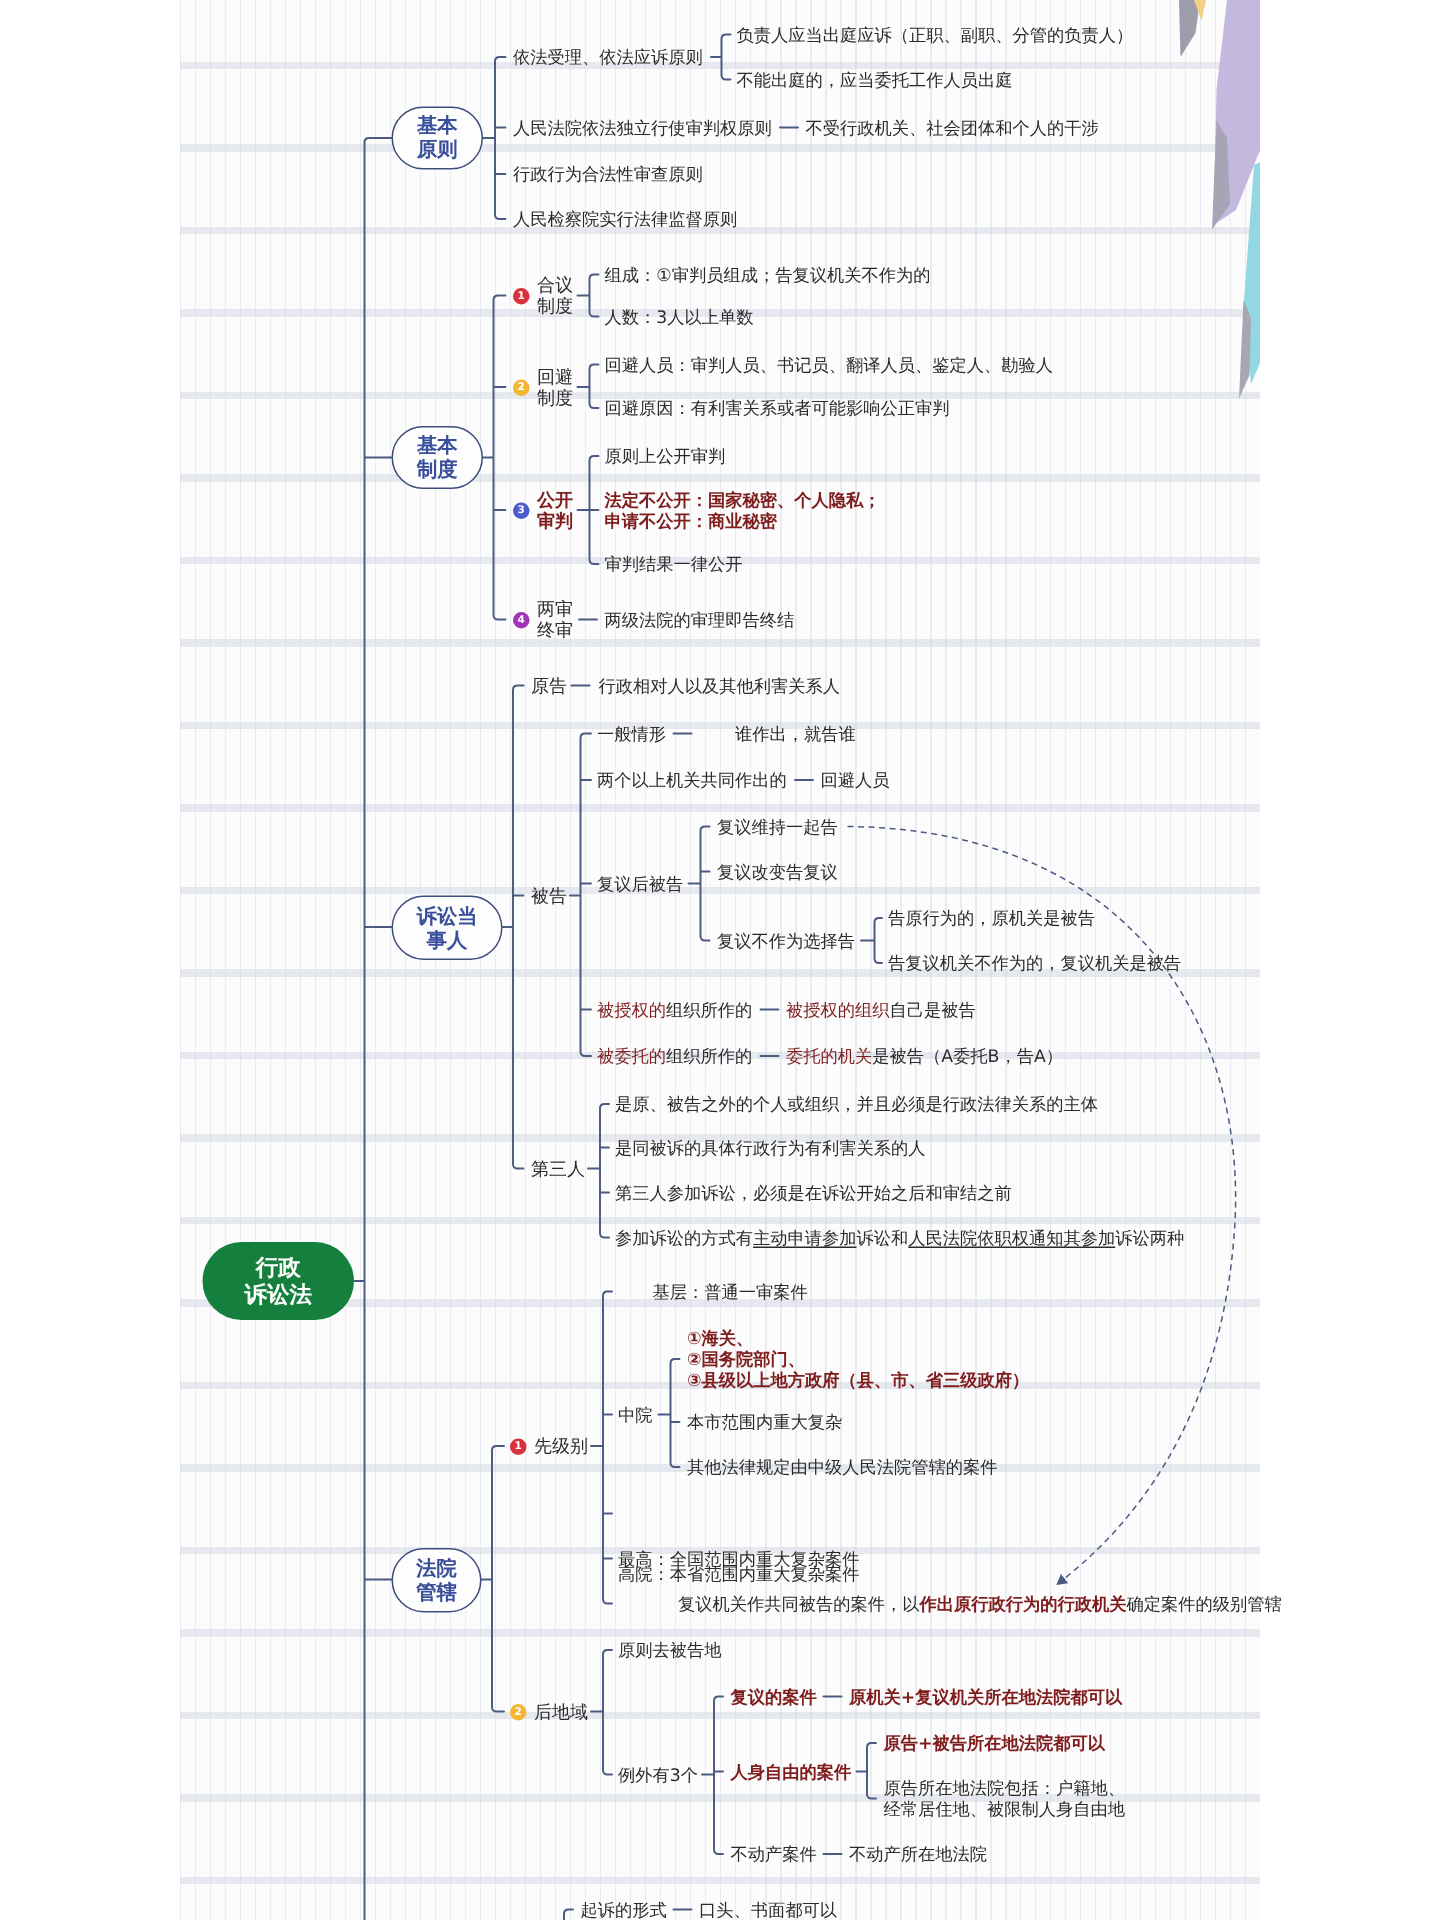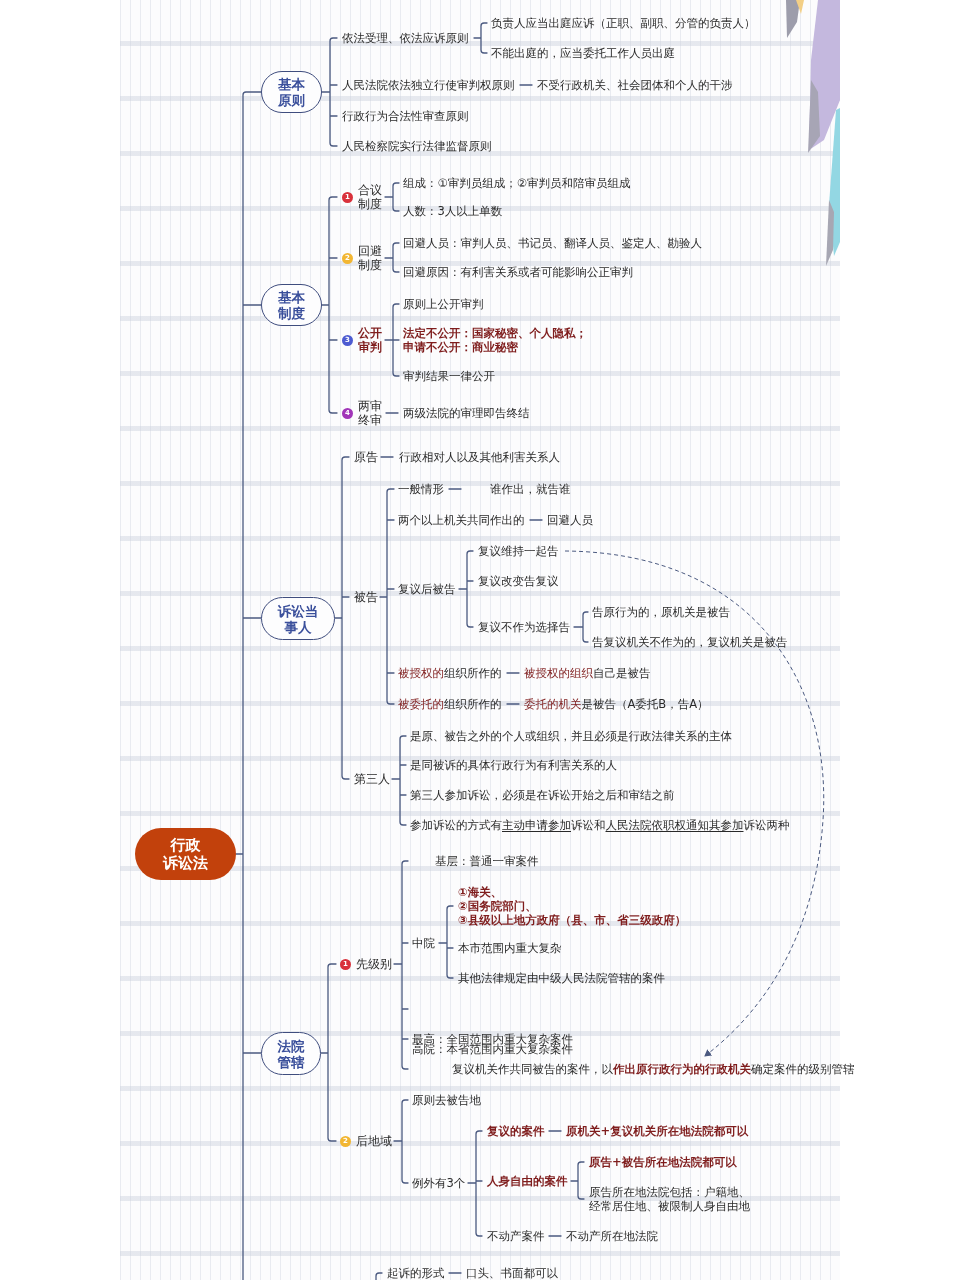--- a/index.html
+++ b/index.html
@@ -13,21 +13,21 @@
   svg.layer { position:absolute; left:0; top:0; width:960px; height:1280px; pointer-events:none; }
   .t { position:absolute; font-size:11.5px; line-height:16px; color:#2a2a2a; white-space:nowrap; }
   .ml { white-space:pre-line; line-height:14px; }
   .lbl { font-size:12px; color:#2a2a2a; }
   .red { color:#7f1d1d; }
   .u { text-decoration:underline; text-underline-offset:2px; }
   .pill { position:absolute; border:1.5px solid #3f4d7e; background:#fdfdfe; border-radius:22px;
           display:flex; align-items:center; justify-content:center; text-align:center;
           color:#3a4f9b; font-weight:bold; font-size:13.5px; line-height:16px; white-space:pre-line; box-sizing:border-box; }
   .root { position:absolute; left:135px; top:828px; width:101px; height:52px; border-radius:26px;
-          background:#c2410c; color:#ffffff; font-weight:bold; font-size:15px; line-height:18px;
+          background:#15803d; color:#ffffff; font-weight:bold; font-size:15px; line-height:18px;
           display:flex; align-items:center; justify-content:center; text-align:center; white-space:pre-line; }
   .badge { position:absolute; width:11px; height:11px; border-radius:50%; color:#fff; font-size:7px;
            line-height:11px; text-align:center; font-weight:bold; }
 </style>
 </head>
 <body>
 
 <div class="paper"></div>
 
 <svg class="layer" viewBox="0 0 960 1280">
@@ -93,21 +93,21 @@
 <div class="t" style="left:537px;top:77px;">不受行政机关、社会团体和个人的干涉</div>
 <div class="t" style="left:342px;top:108px;">行政行为合法性审查原则</div>
 <div class="t" style="left:342px;top:138px;">人民检察院实行法律监督原则</div>
 
 <div class="pill" style="left:261px;top:284px;width:61px;height:42px;">基本
 制度</div>
 
 <div class="badge" style="left:342px;top:192px;background:#d9313b;">1</div>
 <div class="t ml lbl" style="left:358px;top:183px;">合议
 制度</div>
-<div class="t" style="left:403px;top:175px;">组成：①审判员组成；②审判员和陪审员组成</div>
+<div class="t" style="left:403px;top:175px;">组成：①审判员组成；告复议机关不作为的</div>
 <div class="t" style="left:403px;top:203px;">人数：3人以上单数</div>
 
 <div class="badge" style="left:342px;top:253px;background:#f2b632;">2</div>
 <div class="t ml lbl" style="left:358px;top:244px;">回避
 制度</div>
 <div class="t" style="left:403px;top:235px;">回避人员：审判人员、书记员、翻译人员、鉴定人、勘验人</div>
 <div class="t" style="left:403px;top:264px;">回避原因：有利害关系或者可能影响公正审判</div>
 
 <div class="badge" style="left:342px;top:335px;background:#4d5bd1;">3</div>
 <div class="t ml lbl red" style="left:358px;top:326px;font-weight:bold;">公开

